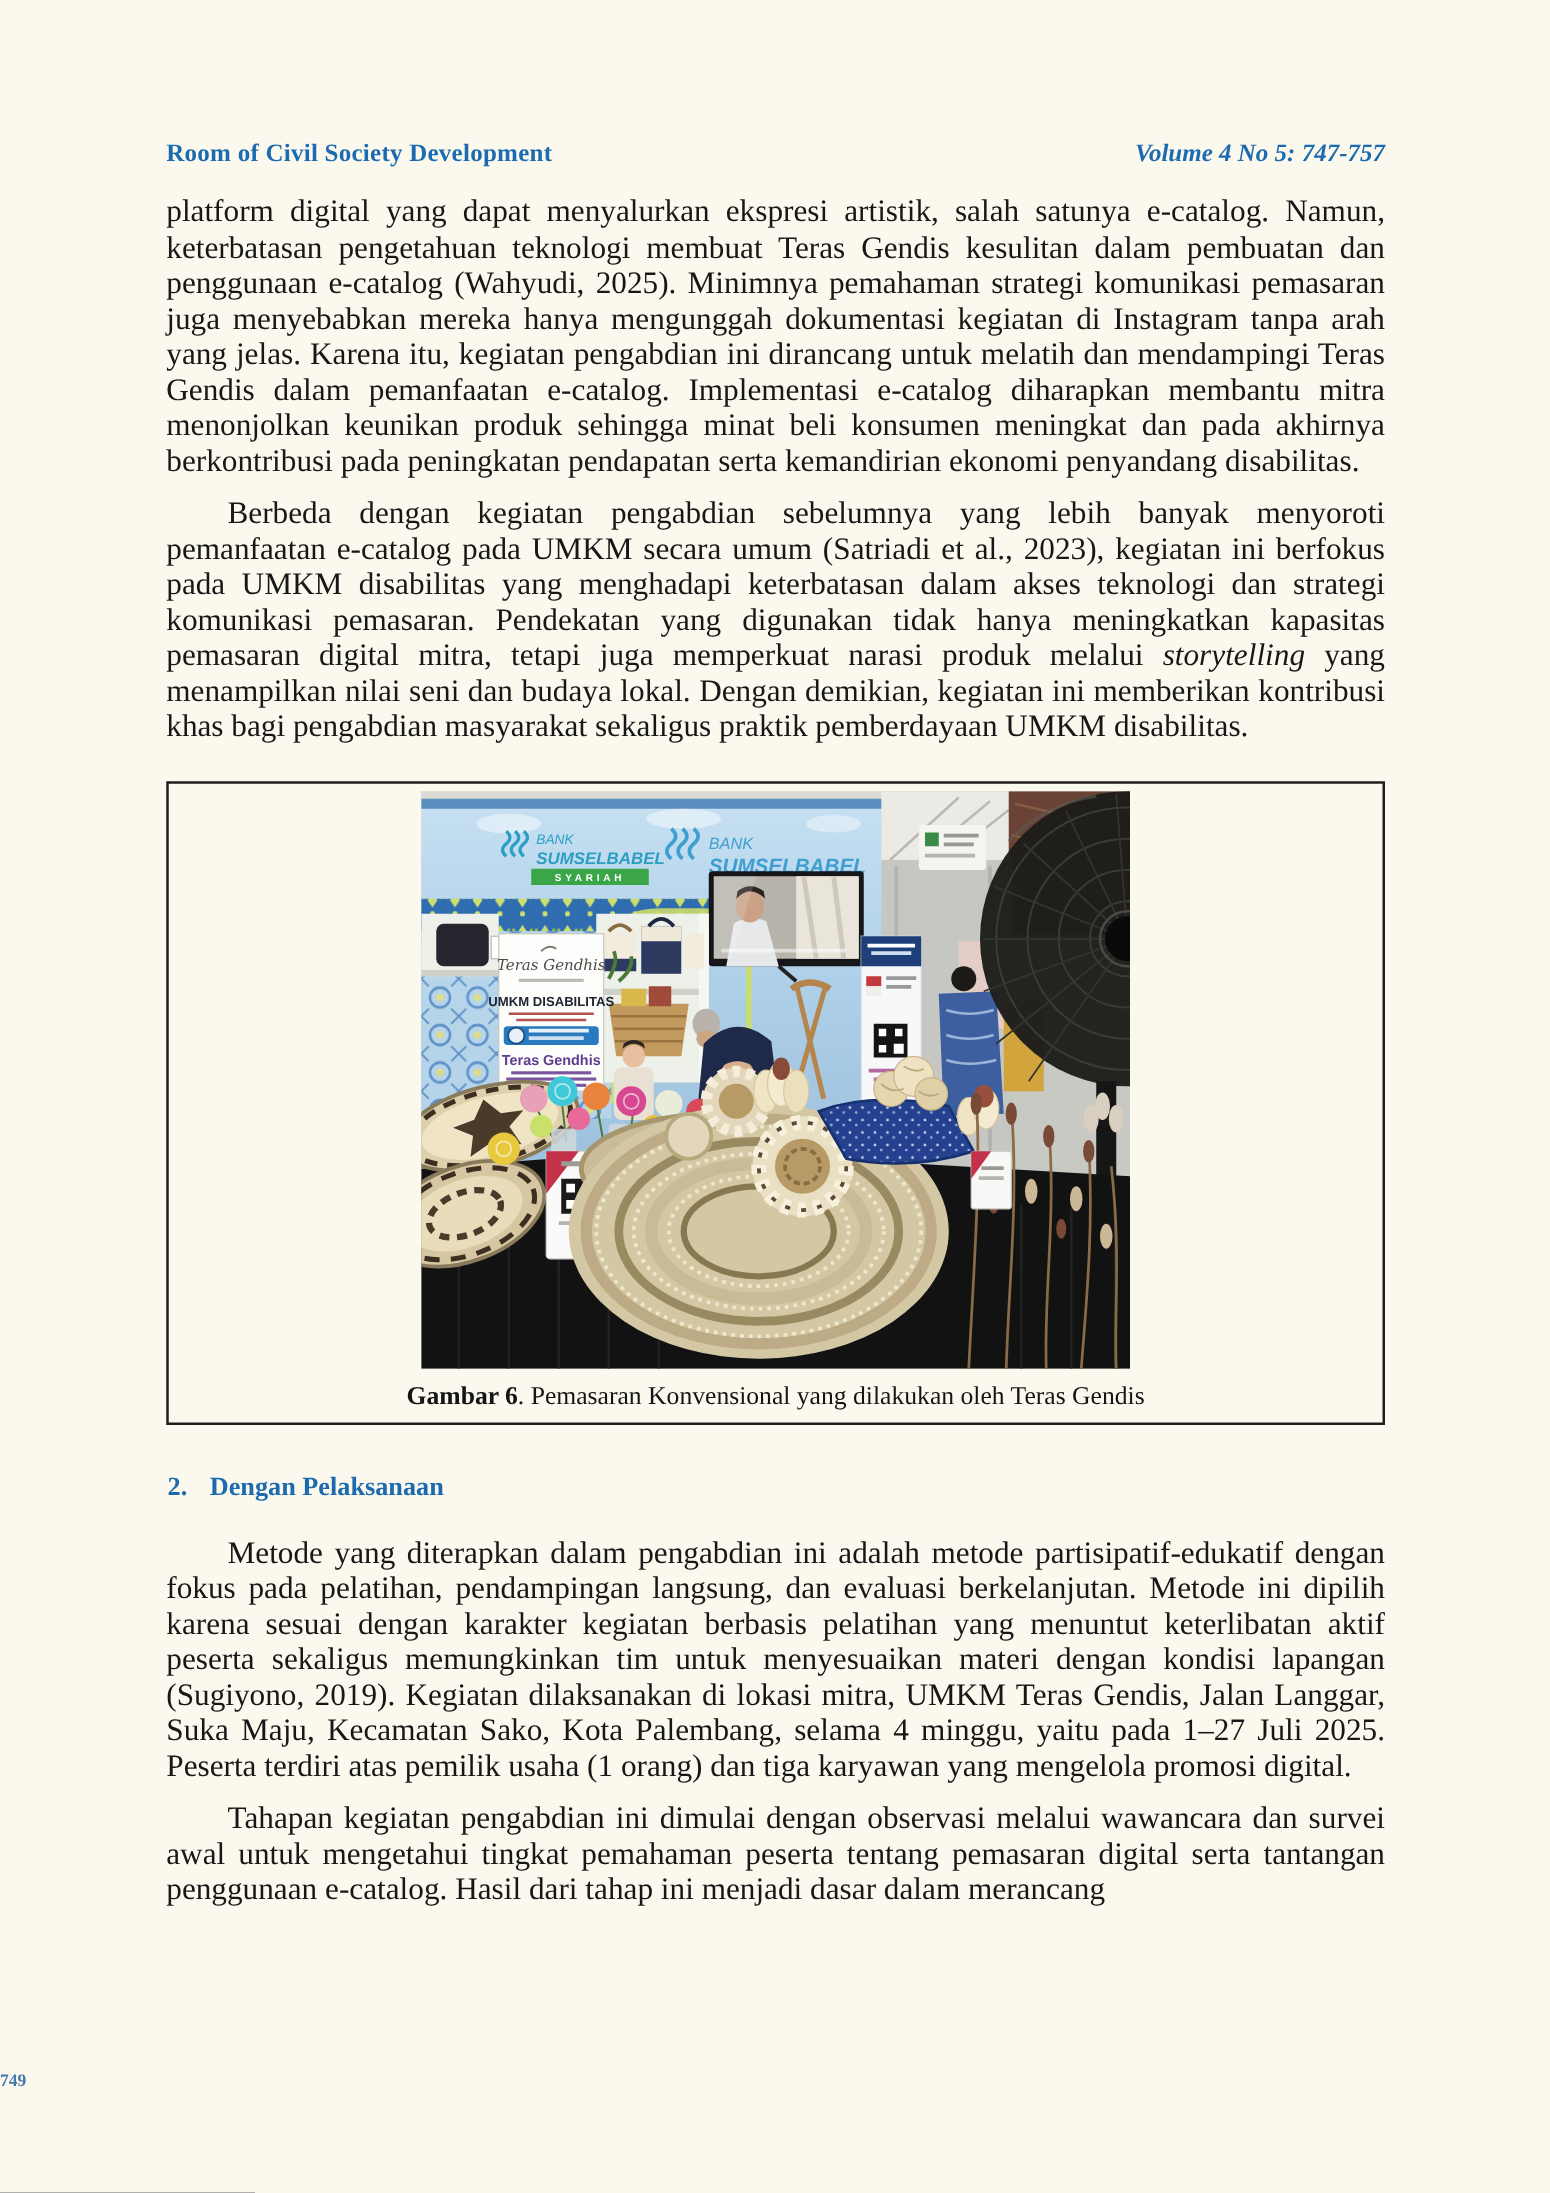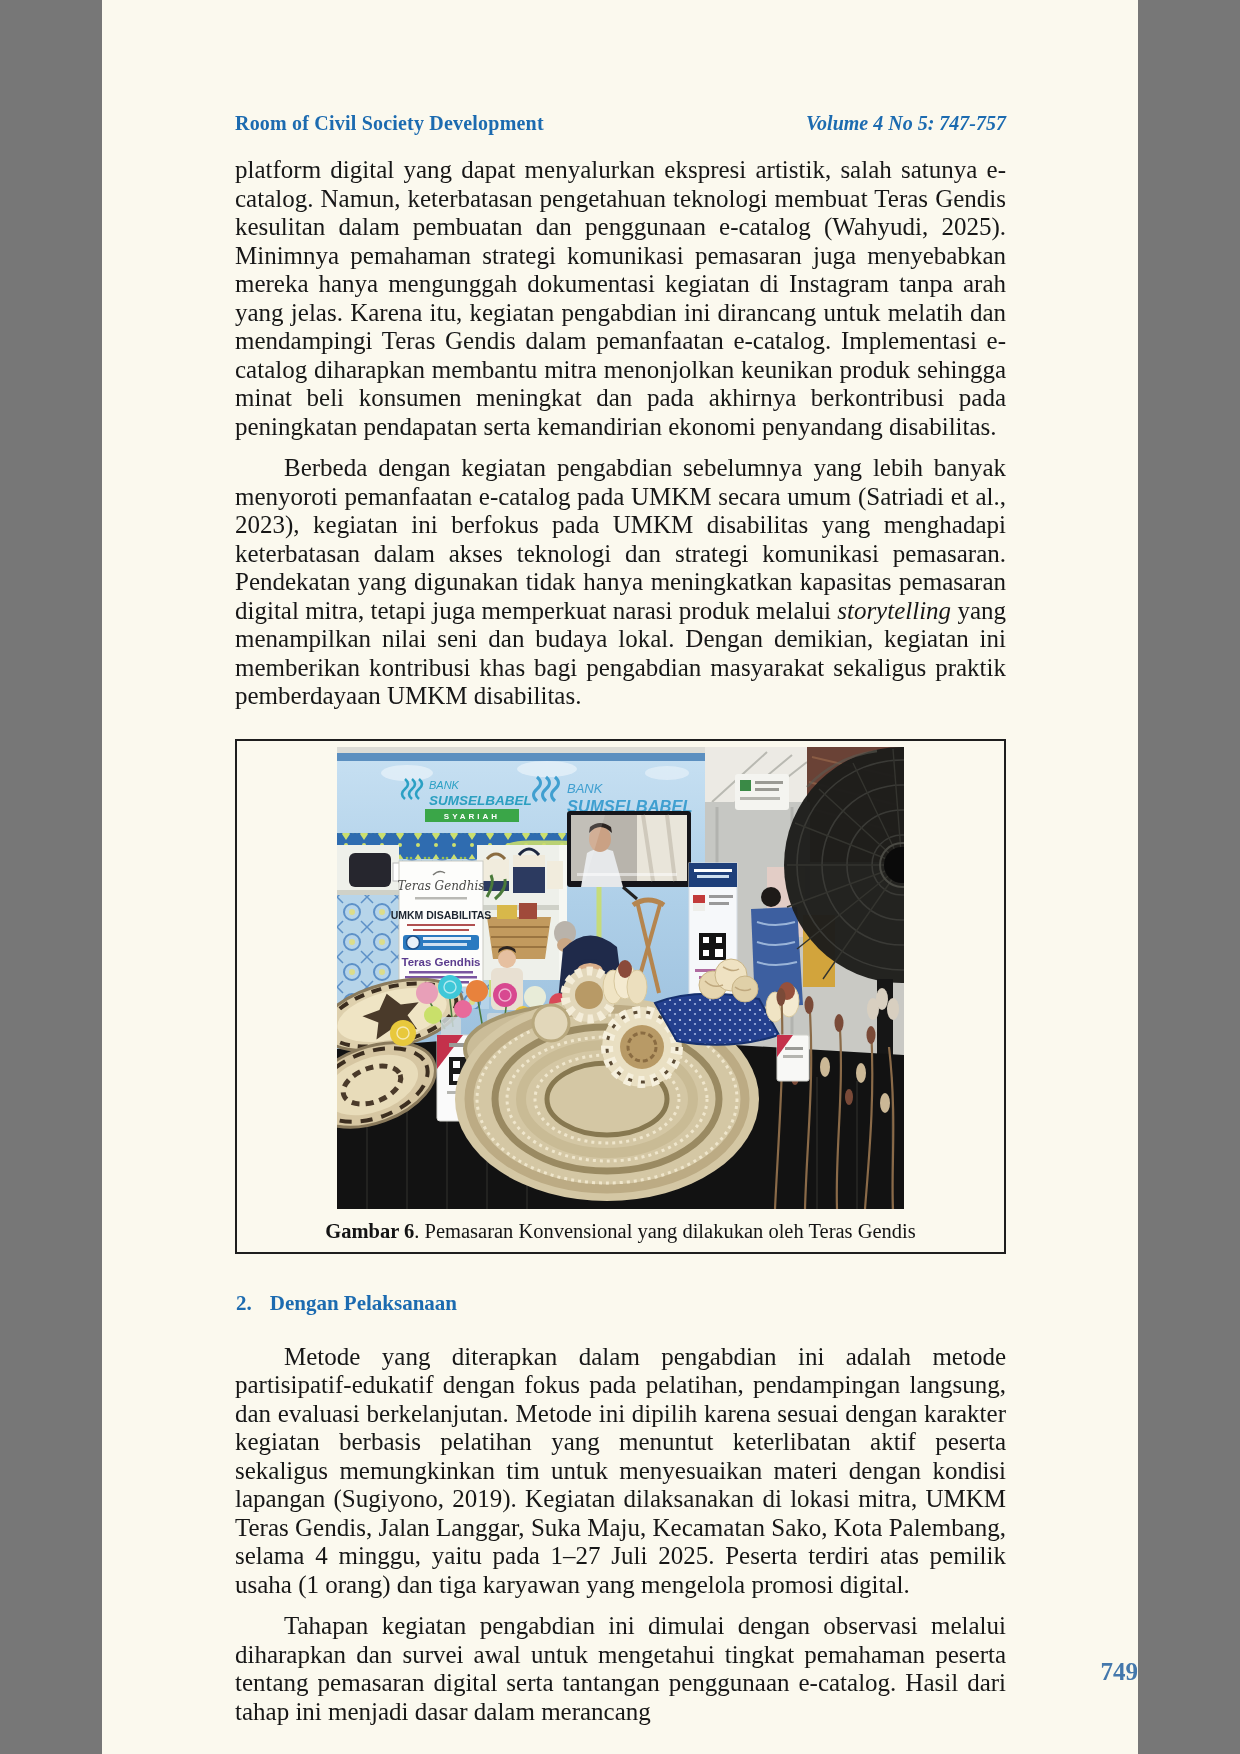--- a/index.html
+++ b/index.html
@@ -1,32 +1,32 @@
 <!DOCTYPE html>
 <html><head>
 <meta charset="utf-8">
 <style>
   html,body{margin:0;padding:0;background:#777;}
   .page{
-    width:1036px;height:1754px;margin:0 auto;position:relative;
+    width:1240px;height:1754px;margin:0 auto;position:relative;
     background:#fbf9ee;overflow:hidden;box-sizing:border-box;
     padding:112px 132px 0 133px;
     font-family:"Liberation Serif", serif;color:#171717;
   }
   .page-header{display:flex;justify-content:space-between;align-items:baseline;margin-bottom:21px;}
   .journal-name{color:#1c6bb0;font-weight:bold;font-size:20px;letter-spacing:.2px;}
   .volume-info{color:#1c6bb0;font-weight:bold;font-style:italic;font-size:20px;}
   .body-text p{font-size:25px;line-height:28.5px;text-align:justify;margin:0 0 13px 0;}
   .indent{text-indent:49px;}
   .figure-box{border:2px solid #1e1e1e;margin:28px 0 0 0;padding:6px 11px 9px;text-align:center;background:#fbf9ee;}
   .photo-wrap{width:567px;height:462px;margin:0 auto;display:block;overflow:hidden;}
   .figure-caption{font-size:20.5px;margin-top:11px;color:#141414;}
   .figure-caption b{font-weight:bold;}
   .section-heading{color:#1c6bb0;font-weight:bold;font-size:21px;margin:37px 0 27px 1px;display:flex;gap:18px;}
-  .page-number{position:absolute;left:0;right:0;top:1658px;text-align:right;color:#4478ac;font-weight:bold;font-size:25px;}
+  .page-number{position:absolute;left:0;right:0;top:1658px;text-align:left;color:#4478ac;font-weight:bold;font-size:14px;}
   svg text{font-family:"Liberation Sans", sans-serif;}
   .script-text{font-family:"DejaVu Serif", serif;font-style:italic;}
 </style>
 </head>
 <body>
 
 <div class="page">
 
   <div class="page-header">
     <span class="journal-name">Room of Civil Society Development</span>
@@ -384,18 +384,18 @@
     </div>
   </div>
 
   <div class="section-heading">
     <span>2.</span>
     <span>Dengan Pelaksanaan</span>
   </div>
 
   <div class="body-text">
     <p class="indent">Metode yang diterapkan dalam pengabdian ini adalah metode partisipatif-edukatif dengan fokus pada pelatihan, pendampingan langsung, dan evaluasi berkelanjutan. Metode ini dipilih karena sesuai dengan karakter kegiatan berbasis pelatihan yang menuntut keterlibatan aktif peserta sekaligus memungkinkan tim untuk menyesuaikan materi dengan kondisi lapangan (Sugiyono, 2019). Kegiatan dilaksanakan di lokasi mitra, UMKM Teras Gendis, Jalan Langgar, Suka Maju, Kecamatan Sako, Kota Palembang, selama 4 minggu, yaitu pada 1–27 Juli 2025. Peserta terdiri atas pemilik usaha (1 orang) dan tiga karyawan yang mengelola promosi digital.</p>
-    <p class="indent">Tahapan kegiatan pengabdian ini dimulai dengan observasi melalui diharapkan dan survei awal untuk mengetahui tingkat pemahaman peserta tentang pemasaran digital serta tantangan penggunaan e-catalog. Hasil dari tahap ini menjadi dasar dalam merancang</p>
+    <p class="indent">Tahapan kegiatan pengabdian ini dimulai dengan observasi melalui wawancara dan survei awal untuk mengetahui tingkat pemahaman peserta tentang pemasaran digital serta tantangan penggunaan e-catalog. Hasil dari tahap ini menjadi dasar dalam merancang</p>
   </div>
 
   <div class="page-number">749</div>
 
 </div>
 
 </body></html>

